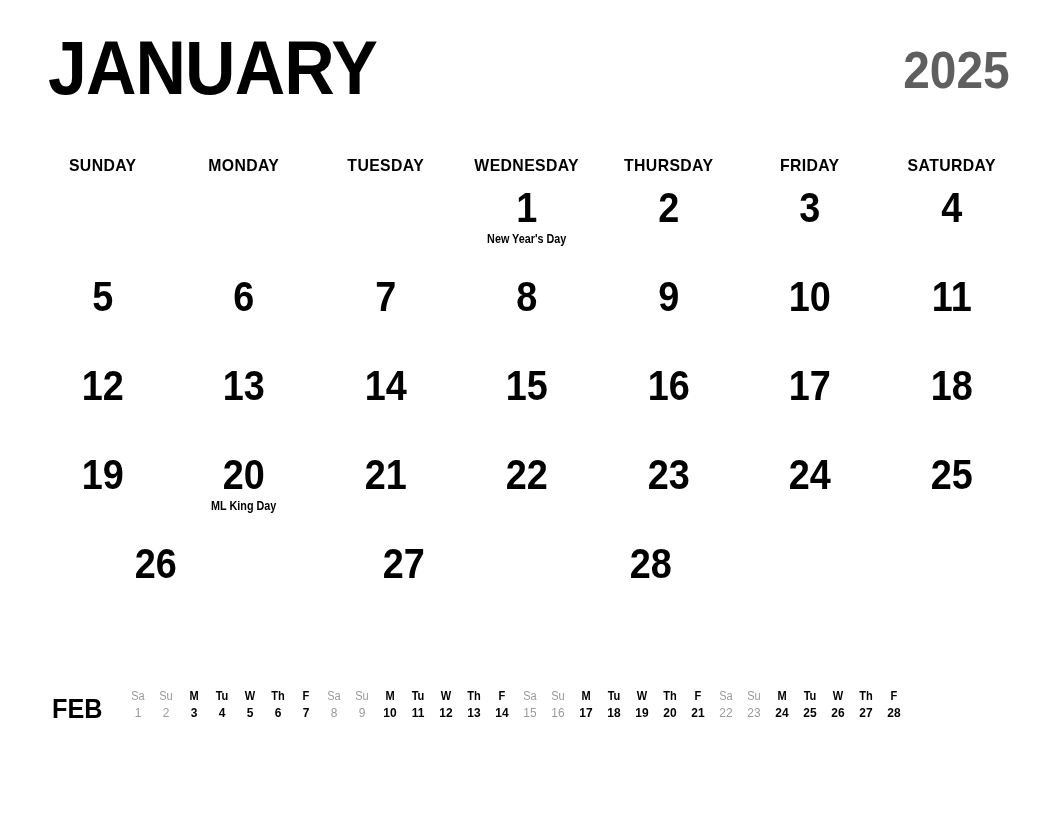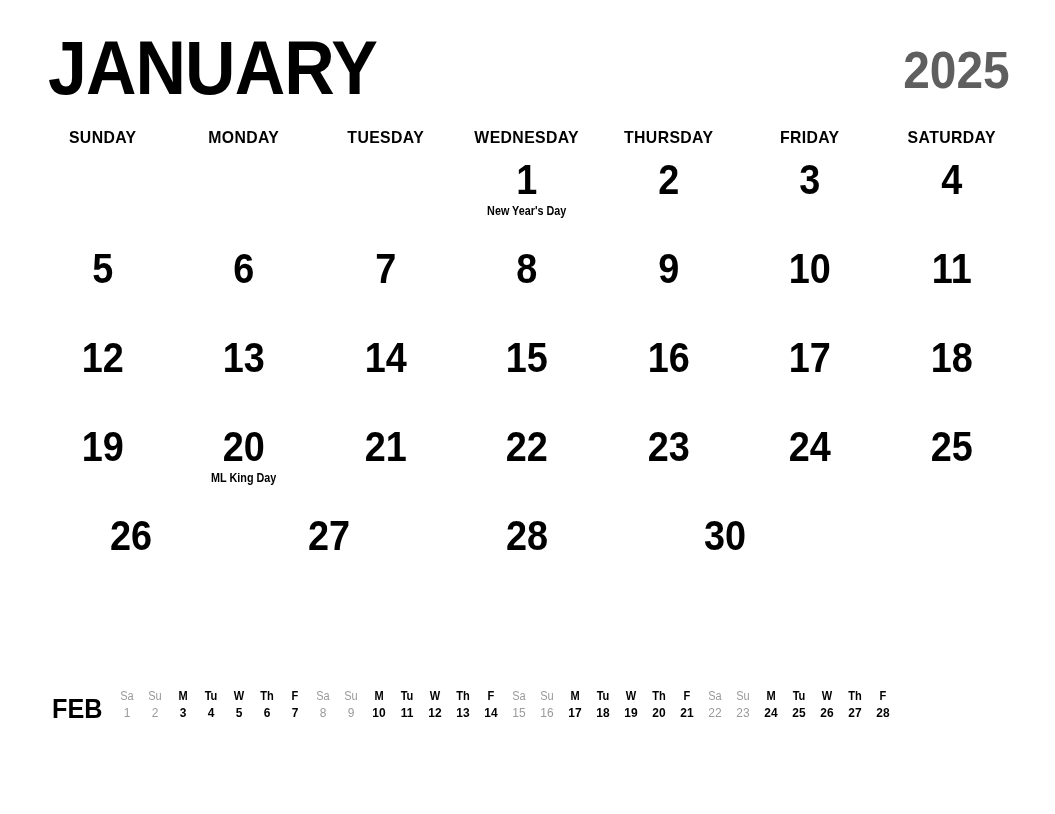--- a/index.html
+++ b/index.html
@@ -66,20 +66,21 @@
   .calendar {
     position: absolute;
     left: 32px;
     top: 128px;
     width: 990px;
   }
   .weekday-row {
     display: flex;
     width: 990px;
     height: 26px;
+    margin-top: 28px;
   }
   .weekday-cell {
     flex: 1 1 0;
     text-align: center;
     font-family: "Liberation Sans Narrow", "Liberation Sans", sans-serif;
     font-weight: bold;
     font-size: 17px;
     line-height: 20px;
     letter-spacing: 0.4px;
     color: #000000;
@@ -133,21 +134,21 @@
     font-family: "Liberation Sans Narrow", "Liberation Sans", sans-serif;
     font-weight: bold;
     font-size: 28px;
     line-height: 30px;
     color: #000000;
     transform: scaleX(0.9);
     transform-origin: left center;
   }
   .mini-days {
     position: absolute;
-    left: 65px;
+    left: 76px;
     top: 0;
     width: 784px;
     display: flex;
     justify-content: center;
   }
   .mini-day {
     flex: 1 1 0;
     text-align: center;
     font-family: "Liberation Sans Narrow", "Liberation Sans", sans-serif;
   }
@@ -335,23 +336,20 @@
         <div class="week-row">
           <div class="day-cell">
             <span class="day-number">26</span>
           </div>
           <div class="day-cell">
             <span class="day-number">27</span>
           </div>
           <div class="day-cell">
             <span class="day-number">28</span>
           </div>
-          <div class="day-cell">
-            <span class="day-number">30</span>
-          </div>
           <div class="day-cell empty">
             <span class="day-number"></span>
           </div>
         </div>
       </div>
   </div>
 
   <div class="mini-strip">
     <div class="mini-label">FEB</div>
     <div class="mini-days" id="mini-days">

